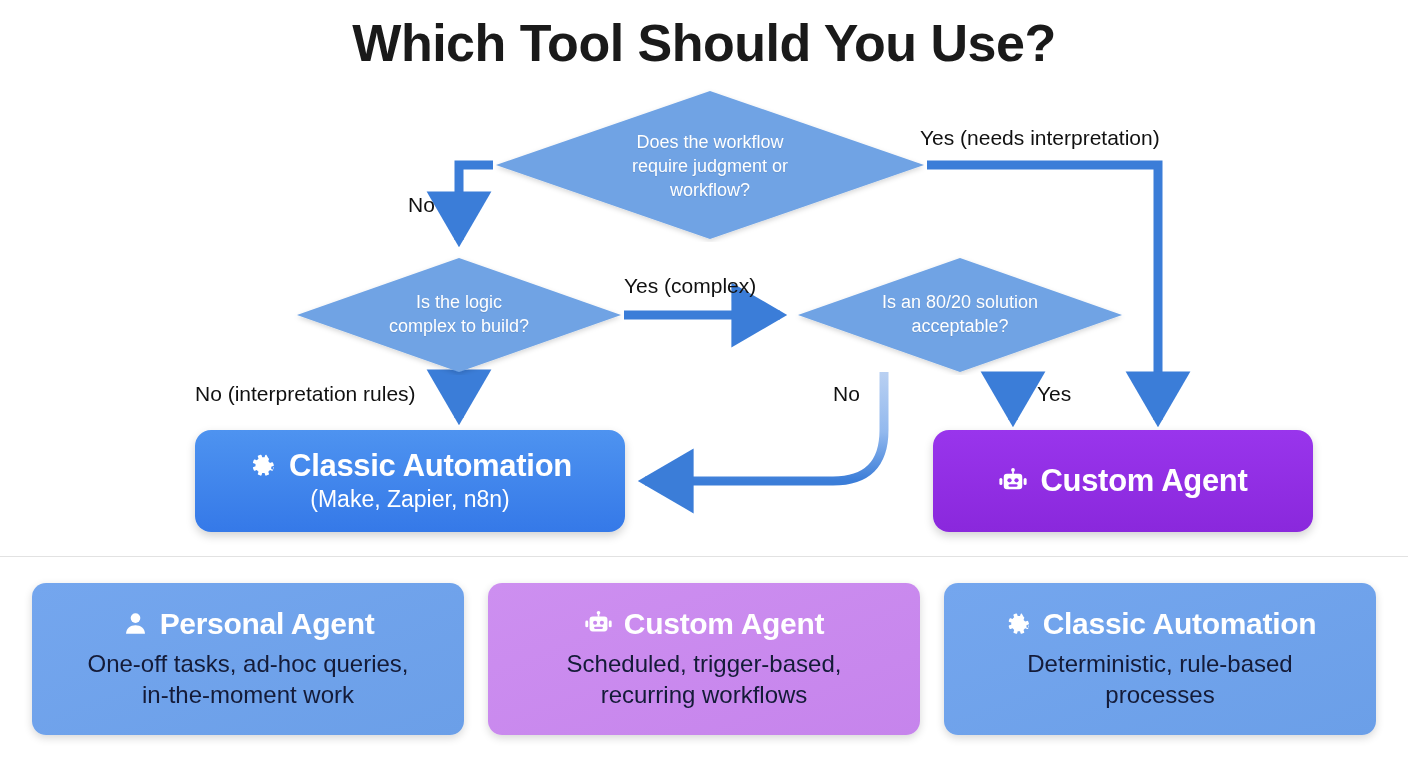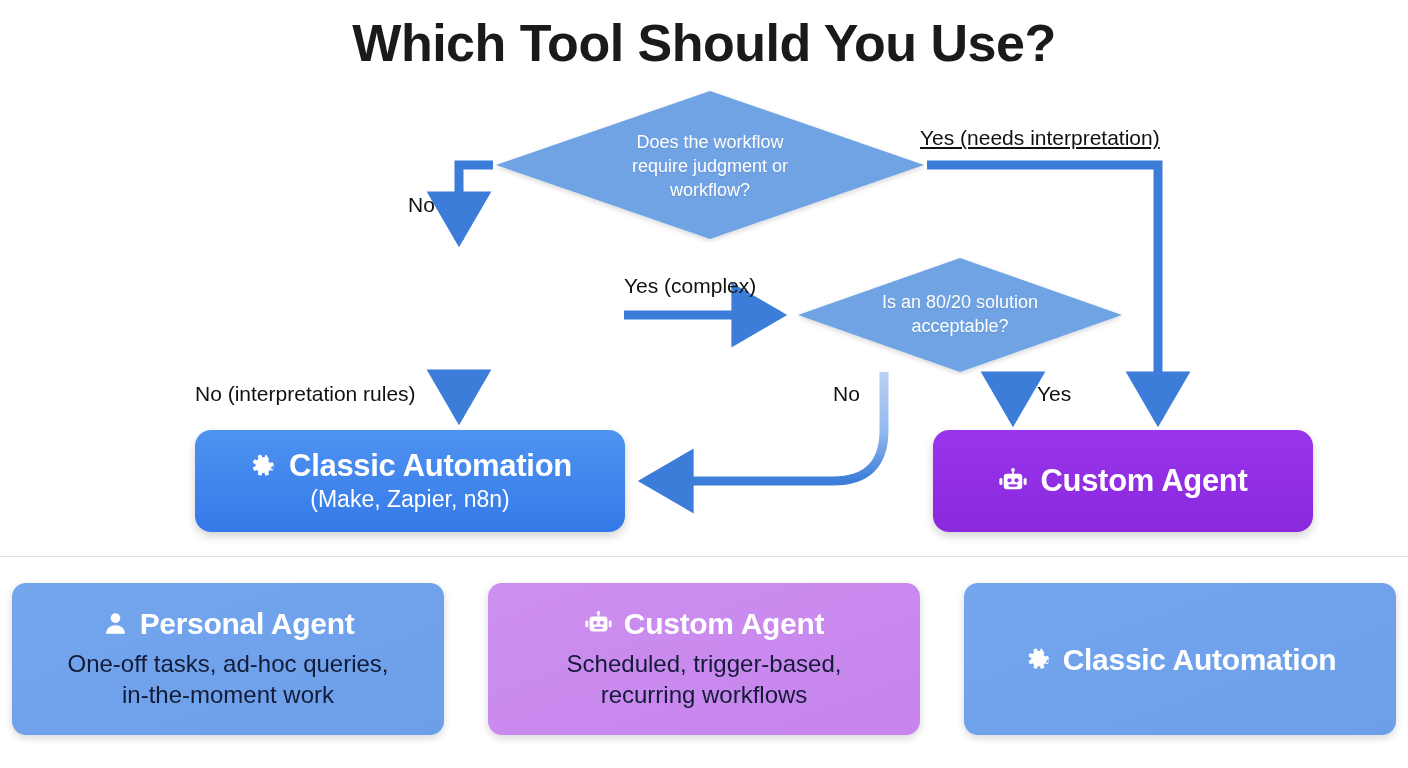--- a/index.html
+++ b/index.html
@@ -111,21 +111,21 @@
   }
 
   
   .edge-label {
     position: absolute;
     font-size: 21px;
     color: #111111;
     white-space: nowrap;
     line-height: 1;
   }
-  #label-yes-interp      { left: 920px; top: 127px; text-decoration: underline; }
+  #label-yes-interp      { left: 920px; top: 127px; }
   #label-no-top          { left: 408px; top: 194px; }
   #label-yes-complex     { left: 624px; top: 275px; }
   #label-no-straight     { left: 195px; top: 383px; }
   #label-no-8020         { left: 833px; top: 383px; }
   #label-yes-8020        { left: 1037px; top: 383px; }
 
   
   #divider {
     position: absolute;
     left: 0;
@@ -136,21 +136,21 @@
   }
 
   
   #legend {
     position: absolute;
     left: 0;
     top: 583px;
     width: 1408px;
     display: flex;
     justify-content: center;
-    gap: 44px;
+    gap: 24px;
   }
   .legend-card {
     width: 432px;
     height: 152px;
     border-radius: 14px;
     display: flex;
     flex-direction: column;
     align-items: center;
     justify-content: center;
     box-shadow: 0 3px 8px rgba(0,0,0,0.16);
@@ -219,20 +219,29 @@
     <svg class="shape" viewBox="0 0 434 154" preserveAspectRatio="none">
       <polygon points="217,3 431,77 217,151 3,77" fill="#6fa3e4" filter="url(#soft)"></polygon>
     </svg>
     <div class="dtext">
       <div>Does the workflow</div>
       <div>require judgment or</div>
       <div>workflow?</div>
     </div>
   </div>
 
+  <div class="diamond" id="diamond-complex">
+    <svg class="shape" viewBox="0 0 330 120" preserveAspectRatio="none">
+      <polygon points="165,3 327,60 165,117 3,60" fill="#6fa3e4" filter="url(#soft)"></polygon>
+    </svg>
+    <div class="dtext">
+      <div>Is the logic</div>
+      <div>complex to build?</div>
+    </div>
+  </div>
 
   <div class="diamond" id="diamond-8020">
     <svg class="shape" viewBox="0 0 330 120" preserveAspectRatio="none">
       <polygon points="165,3 327,60 165,117 3,60" fill="#6fa3e4" filter="url(#soft)"></polygon>
     </svg>
     <div class="dtext">
       <div>Is an 80/20 solution</div>
       <div>acceptable?</div>
     </div>
   </div>
@@ -320,17 +329,21 @@
     <div class="legend-card card-blue">
       <div class="lc-title">
         <span class="icn">
           <svg width="28" height="28" viewBox="0 0 24 24" fill="#ffffff">
             <path d="M12 8.4a3.6 3.6 0 1 0 0 7.2 3.6 3.6 0 0 0 0-7.2zm0 5.4a1.8 1.8 0 1 1 0-3.6 1.8 1.8 0 0 1 0 3.6z"></path>
             <path d="M21.3 13.5l-1.7-.5a7.8 7.8 0 0 0 0-2l1.7-.5a.8.8 0 0 0 .5-1l-.6-1.7a.8.8 0 0 0-1-.5l-1.7.6a7.9 7.9 0 0 0-1.4-1.4l.6-1.7a.8.8 0 0 0-.5-1L15.5.9a.8.8 0 0 0-1 .5l-.5 1.7a7.8 7.8 0 0 0-2 0L11.5 1.4a.8.8 0 0 0-1-.5L8.8 1.5a.8.8 0 0 0-.5 1l.6 1.7A7.9 7.9 0 0 0 7.5 5.6L5.8 5a.8.8 0 0 0-1 .5l-.6 1.7a.8.8 0 0 0 .5 1l1.7.5a7.8 7.8 0 0 0 0 2l-1.7.5a.8.8 0 0 0-.5 1l.6 1.7a.8.8 0 0 0 1 .5l1.7-.6a7.9 7.9 0 0 0 1.4 1.4l-.6 1.7a.8.8 0 0 0 .5 1l1.7.6a.8.8 0 0 0 1-.5l.5-1.7a7.8 7.8 0 0 0 2 0l.5 1.7a.8.8 0 0 0 1 .5l1.7-.6a.8.8 0 0 0 .5-1l-.6-1.7a7.9 7.9 0 0 0 1.4-1.4l1.7.6a.8.8 0 0 0 1-.5l.6-1.7a.8.8 0 0 0-.5-1z" transform="translate(0 2.2) scale(0.98)"></path>
           </svg>
         </span>
         <span>Classic Automation</span>
       </div>
+      <div class="lc-sub">
+        <div>Deterministic, rule-based</div>
+        <div>processes</div>
+      </div>
     </div>
 
   </div>
 
 </div>
 
 </body></html>

